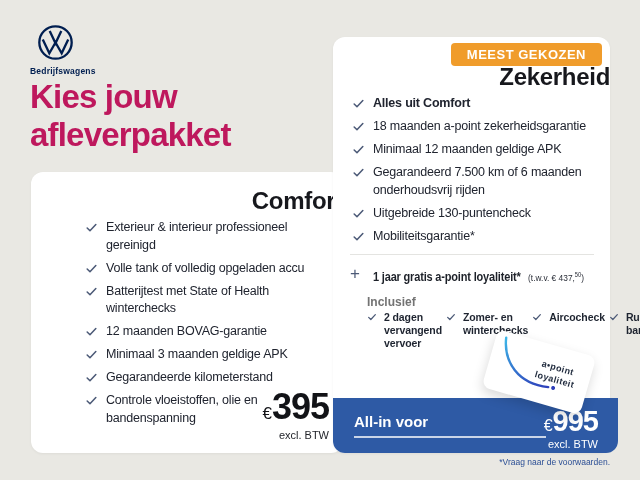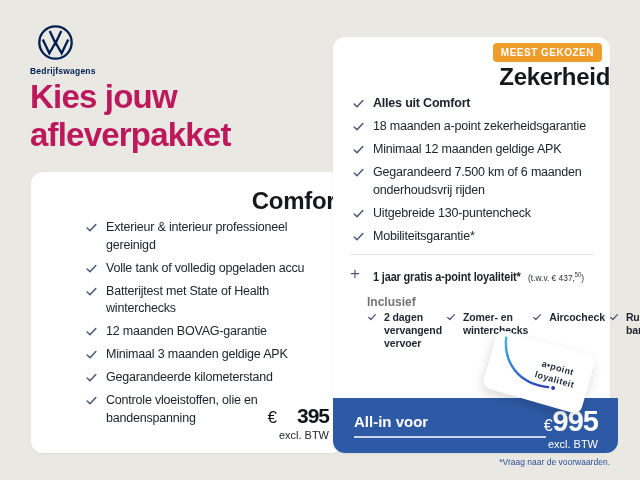--- a/index.html
+++ b/index.html
@@ -27,21 +27,21 @@
   .card-zekerheid .card-title{margin:26px 0 0 21px;}
   
   .feat-list{list-style:none;margin:4px 10px 0 19px;padding:0;display:flex;flex-direction:column;gap:5.5px;}
   .feat-list li{display:flex;align-items:flex-start;font-size:12.5px;line-height:17.5px;letter-spacing:-.2px;color:#20242f;font-weight:500;}
   .feat-list li.bold{font-weight:700;}
   .chk{flex:none;width:13px;height:13px;margin:2px 8px 0 0;color:#4c5a77;}
   .chk svg{display:block;}
   
   .badge{
     position:absolute;top:6px;right:8px;background:#f09c2b;color:#fff;
-    font-size:10px;font-weight:700;letter-spacing:.5px;padding:4px 8px;border-radius:4px;
+    font-size:13px;font-weight:700;letter-spacing:.5px;padding:4px 16px;border-radius:4px;
   }
   
   .divider{border:none;border-top:1px solid #e4e4e1;margin:9px 16px 0 17px;}
   .plus-row{display:flex;align-items:flex-start;margin:12px 0 0 17px;}
   .plus-sign{flex:none;width:15px;margin:-3px 8px 0 0;font-size:17px;font-weight:500;color:#4c5a77;}
   .plus-text{white-space:nowrap;transform:scaleX(.88);transform-origin:left top;}
   .plus-label{font-size:12.5px;font-weight:700;color:#1d2129;letter-spacing:-.2px;}
   .plus-note{font-size:9.5px;font-weight:500;color:#2a2e38;margin-left:4px;}
   .plus-note sup{font-size:6.5px;}
   .inclusief{margin:10px 0 0 34px;}
@@ -63,21 +63,21 @@
     position:absolute;left:0;bottom:0;width:100%;height:55px;z-index:2;
     background:#2e5aa5;border-radius:0 0 12px 12px;color:#fff;padding-left:8px;
   }
   .z-footer-label{position:absolute;left:21px;top:15px;font-size:15px;font-weight:700;}
   .z-underline{position:absolute;left:21px;top:38px;width:192px;height:1.5px;background:rgba(255,255,255,.75);}
   
   .price{position:absolute;text-align:right;}
   .price-comfort{right:14px;bottom:12px;color:#121317;}
   .price-row{white-space:nowrap;}
   .price-cur{font-size:17px;font-weight:400;}
-  .price-comfort .price-amt{font-size:21px;font-weight:700;letter-spacing:-1px;margin-left:20px;}
+  .price-comfort .price-amt{font-size:36px;font-weight:700;letter-spacing:-1px;}
   .price-comfort .price-note{font-size:11px;font-weight:500;color:#23252b;margin-top:1px;}
   .price-z{right:20px;top:7px;color:#fff;}
   .price-z .price-cur{font-size:16px;}
   .price-z .price-amt{font-size:29px;font-weight:700;letter-spacing:-1px;}
   .price-z .price-note{font-size:11px;font-weight:500;margin-top:0;}
   
   .footnote{position:absolute;right:30px;top:457px;font-size:8.5px;font-weight:500;color:#2c4f95;}
 </style>
 </head>
 <body>

